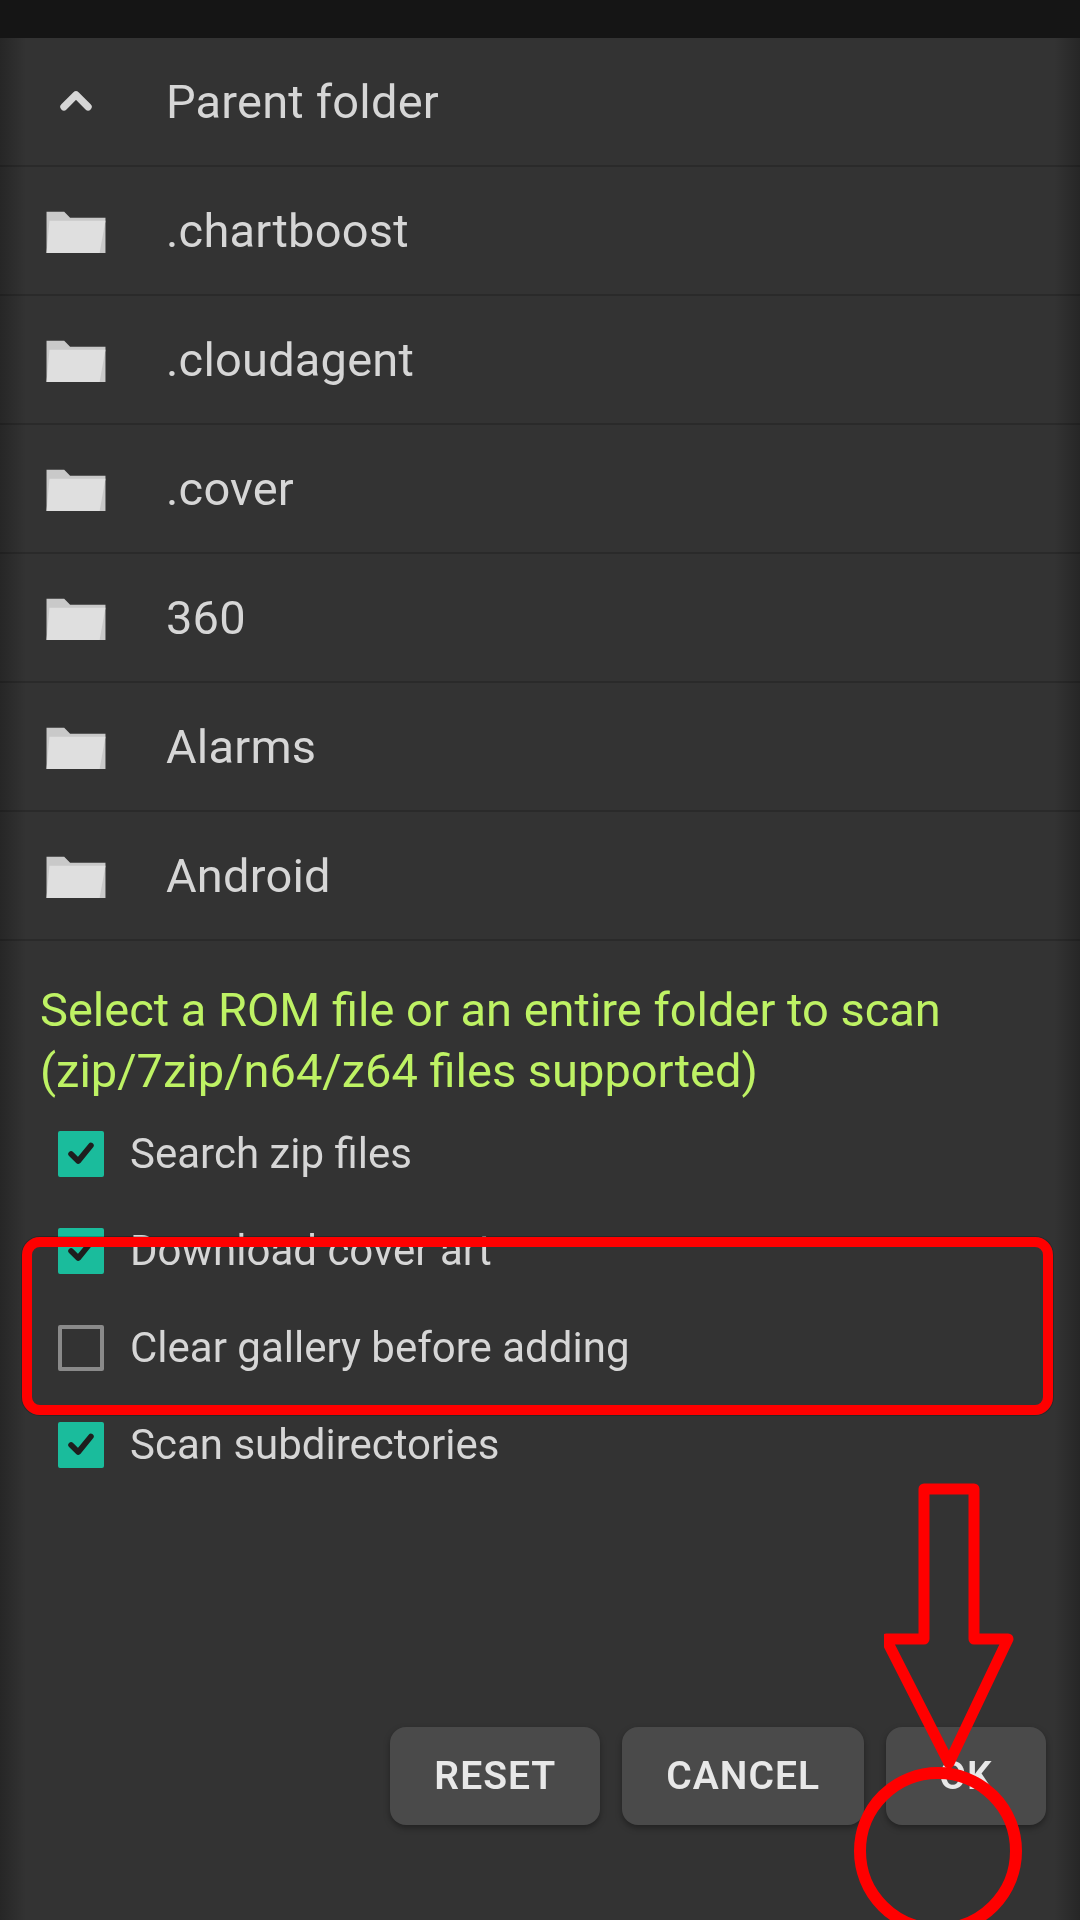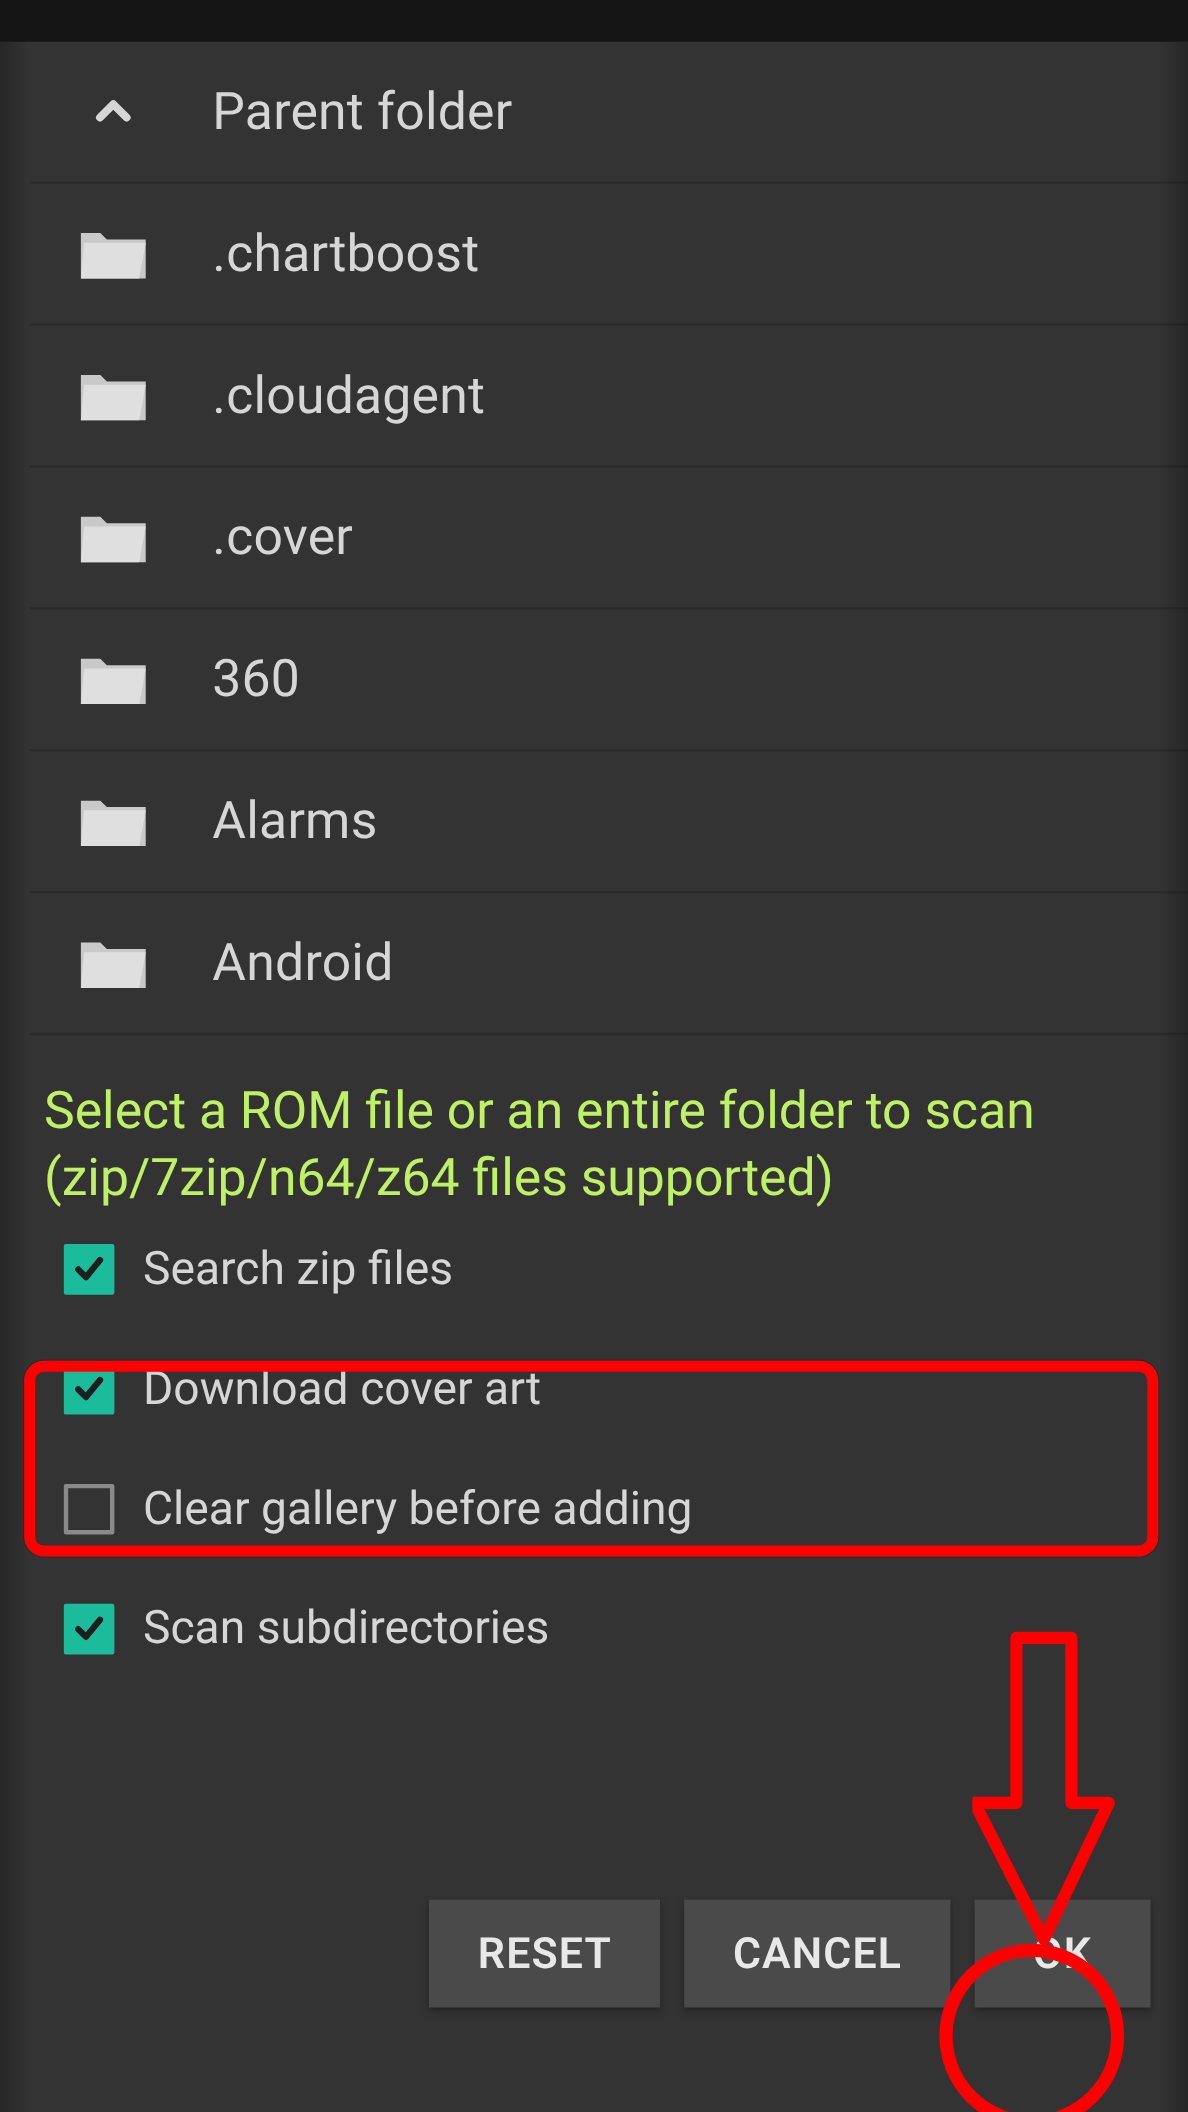--- a/index.html
+++ b/index.html
@@ -29,21 +29,21 @@
       content: "";
       position: absolute;
       top: 0; bottom: 0;
       width: 26px;
       background: linear-gradient(90deg, rgba(0,0,0,0.25), rgba(0,0,0,0));
       pointer-events: none;
     }
     .panel::before { left: 0; }
     .panel::after  { right: 0; transform: scaleX(-1); }
 
-    .list { width: 100%; padding-left: 27px; }
+    .list { width: 100%; }
     .row {
       height: 129px;
       display: flex;
       align-items: center;
       border-bottom: 2px solid #2a2a2a;
       padding-left: 40px;
       gap: 54px;
       cursor: pointer;
     }
     .row:first-child { border-top: none; }
@@ -63,21 +63,21 @@
       margin: 38px 40px 0 40px;
       font-size: 47px;
       line-height: 1.30;
       color: #bef264;
     }
 
     .options {
       margin: 28px 0 0 58px;
       display: flex;
       flex-direction: column;
-      gap: 60px;
+      gap: 48px;
     }
     .opt {
       display: flex; align-items: center; gap: 26px;
       cursor: pointer;
     }
     .opt .cap {
       font-size: 42px;
       color: #d6d6d6;
     }
     .chk {
@@ -99,21 +99,21 @@
     }
     .btn {
       background: #4a4a4a;
       color: #e8e8e8;
       font-size: 39px;
       font-weight: 600;
       letter-spacing: 1px;
       padding: 15px 44px;
       height: 98px;
       display: inline-flex; align-items: center; justify-content: center;
-      border-radius: 0;
+      border-radius: 16px;
       box-shadow: 0 3px 6px rgba(0,0,0,0.35);
       cursor: pointer;
       min-width: 160px;
     }
 
     
     .anno-rect {
       position: absolute;
       left: 22px; right: 27px;
       top: 1199px; height: 178px;

